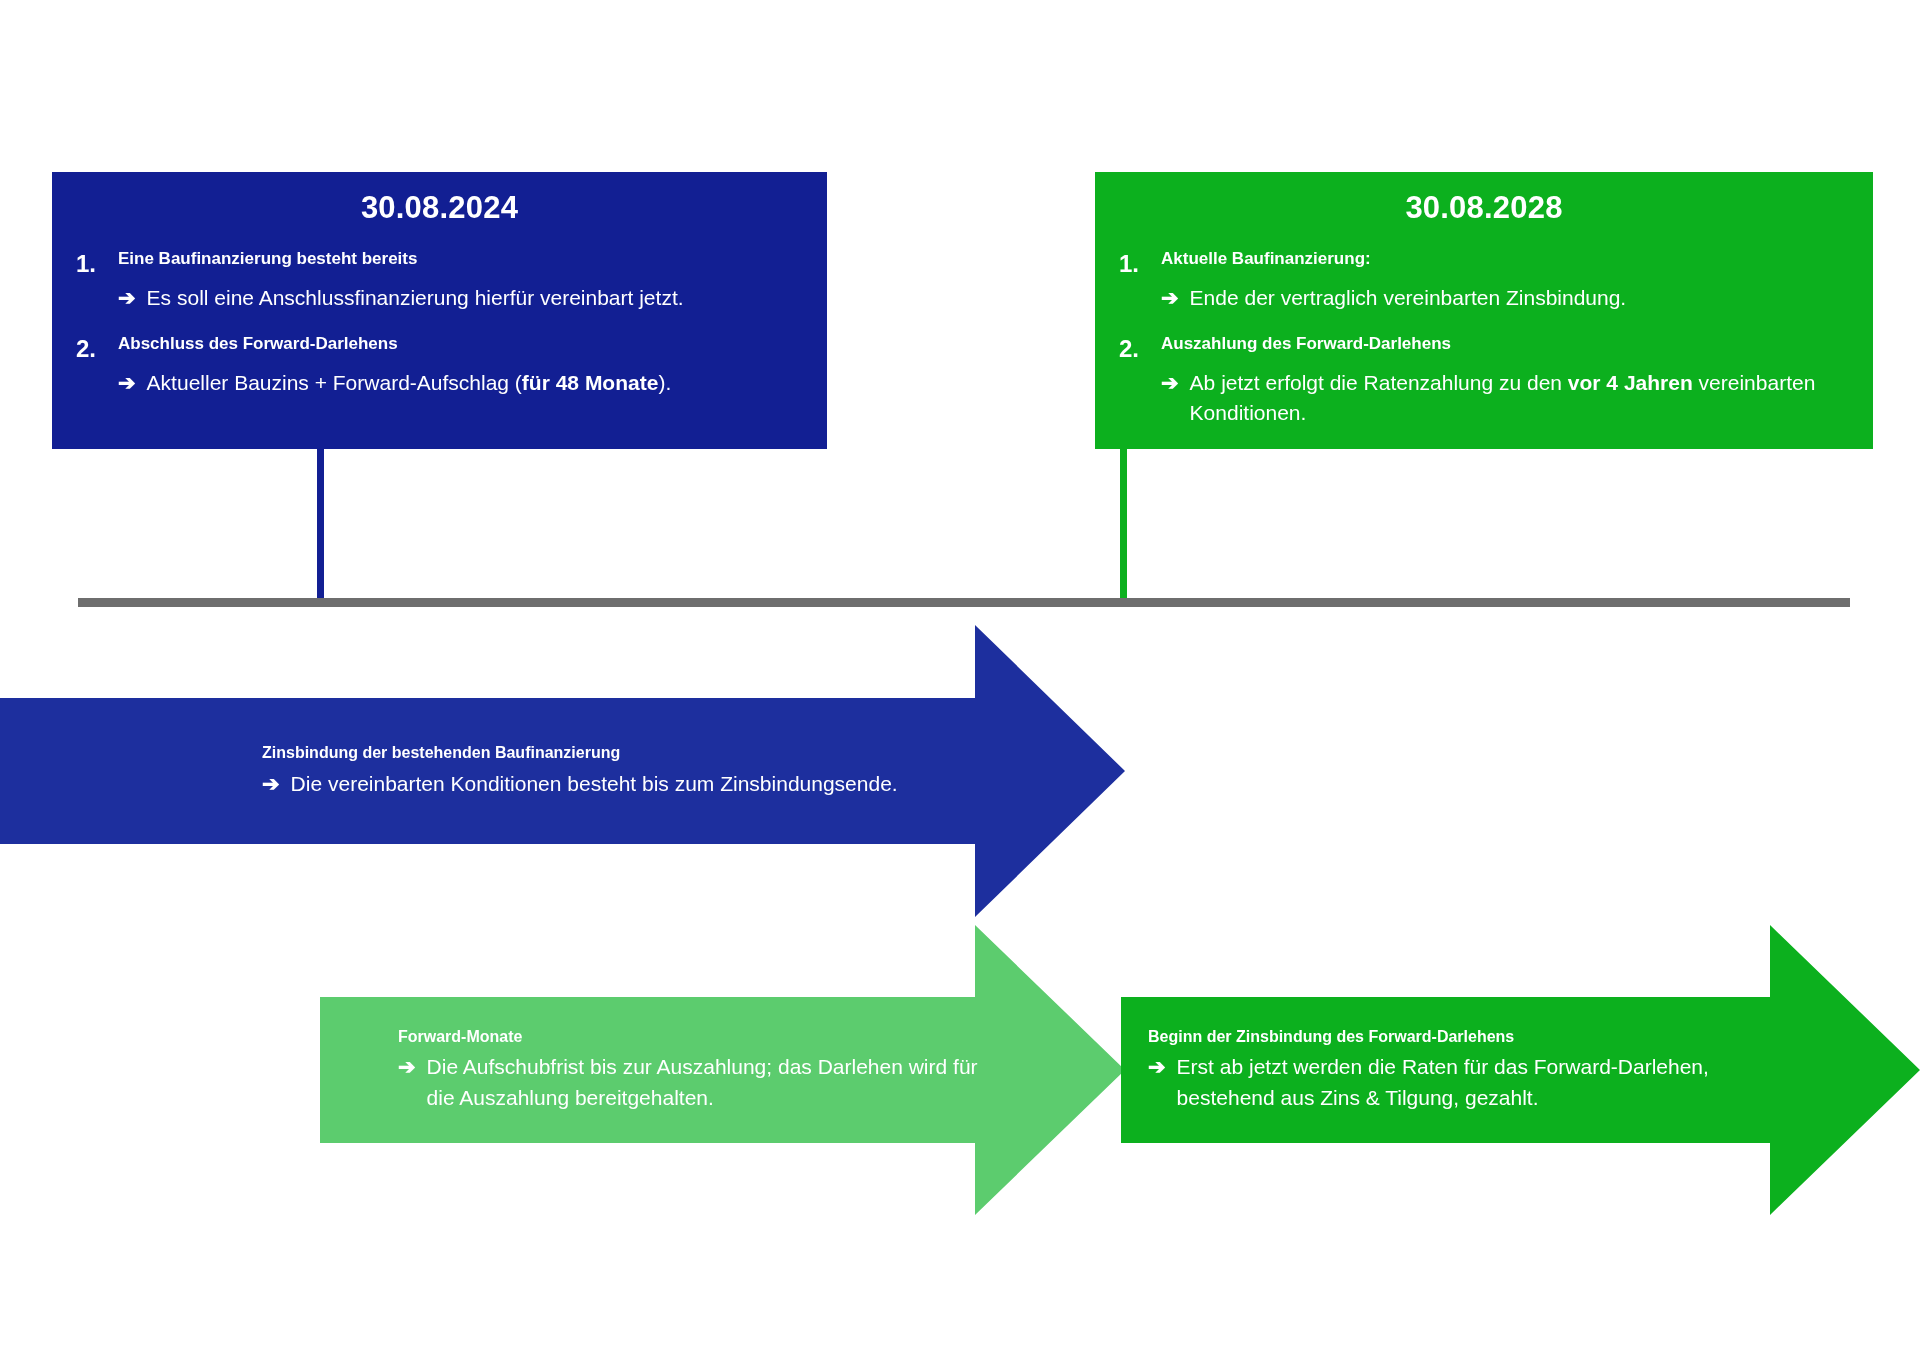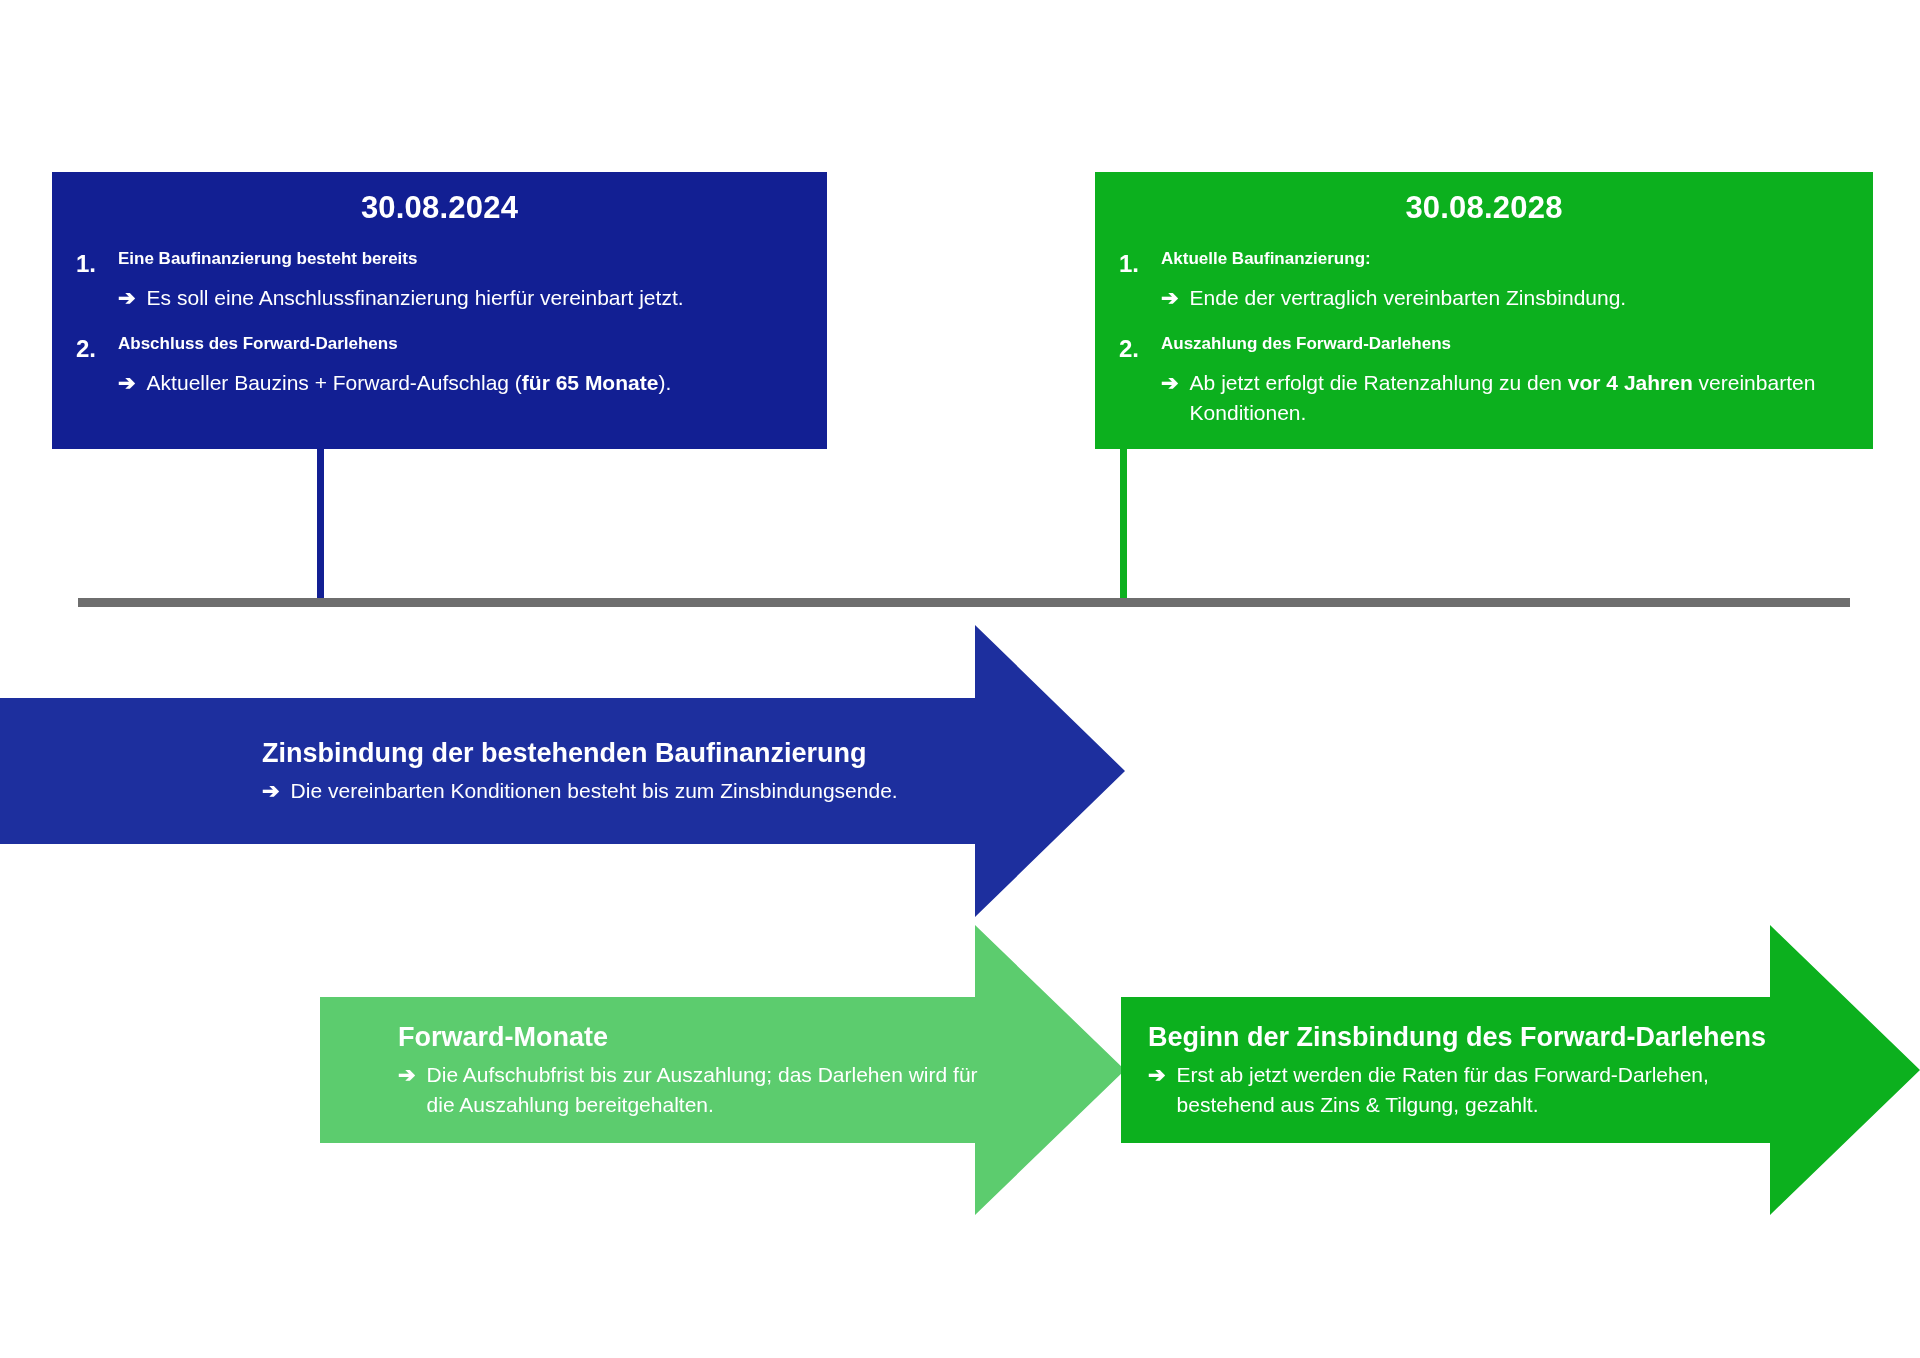--- a/index.html
+++ b/index.html
@@ -97,21 +97,21 @@
     inset: 0;
     width: 100%;
     height: 100%;
     display: block;
   }
   .arrow-content {
     position: relative;
     color: #ffffff;
   }
   .arrow-title {
-    font-size: 27px;
+    font-size: 16px;
     font-weight: 700;
     line-height: 1.3;
     margin-bottom: 5px;
   }
   .arrow-sub {
     display: flex;
     align-items: flex-start;
     font-size: 21px;
     font-weight: 400;
     line-height: 1.45;
@@ -141,21 +141,21 @@
       </li>
 
       <li class="milestone-item">
         <div class="item-row">
           <span class="item-num">2.</span>
           <span class="item-title">Abschluss des Forward-Darlehens</span>
         </div>
         <div class="item-sub">
           <span class="sub-arrow">➔</span>
           <span class="sub-text">
-            <span>Aktueller Bauzins + Forward-Aufschlag (</span><b>für 65 Monate</b><span>).</span>
+            <span>Aktueller Bauzins + Forward-Aufschlag (</span><b>für 48 Monate</b><span>).</span>
           </span>
         </div>
       </li>
 
     </ul>
   </div>
 
   <div class="milestone-box" style="left:1047px; top:172px; width:778px; height:277px; background:#0cb01e;margin-left:48px;">
     <div class="milestone-date">30.08.2028</div>
     <ul class="milestone-list">

